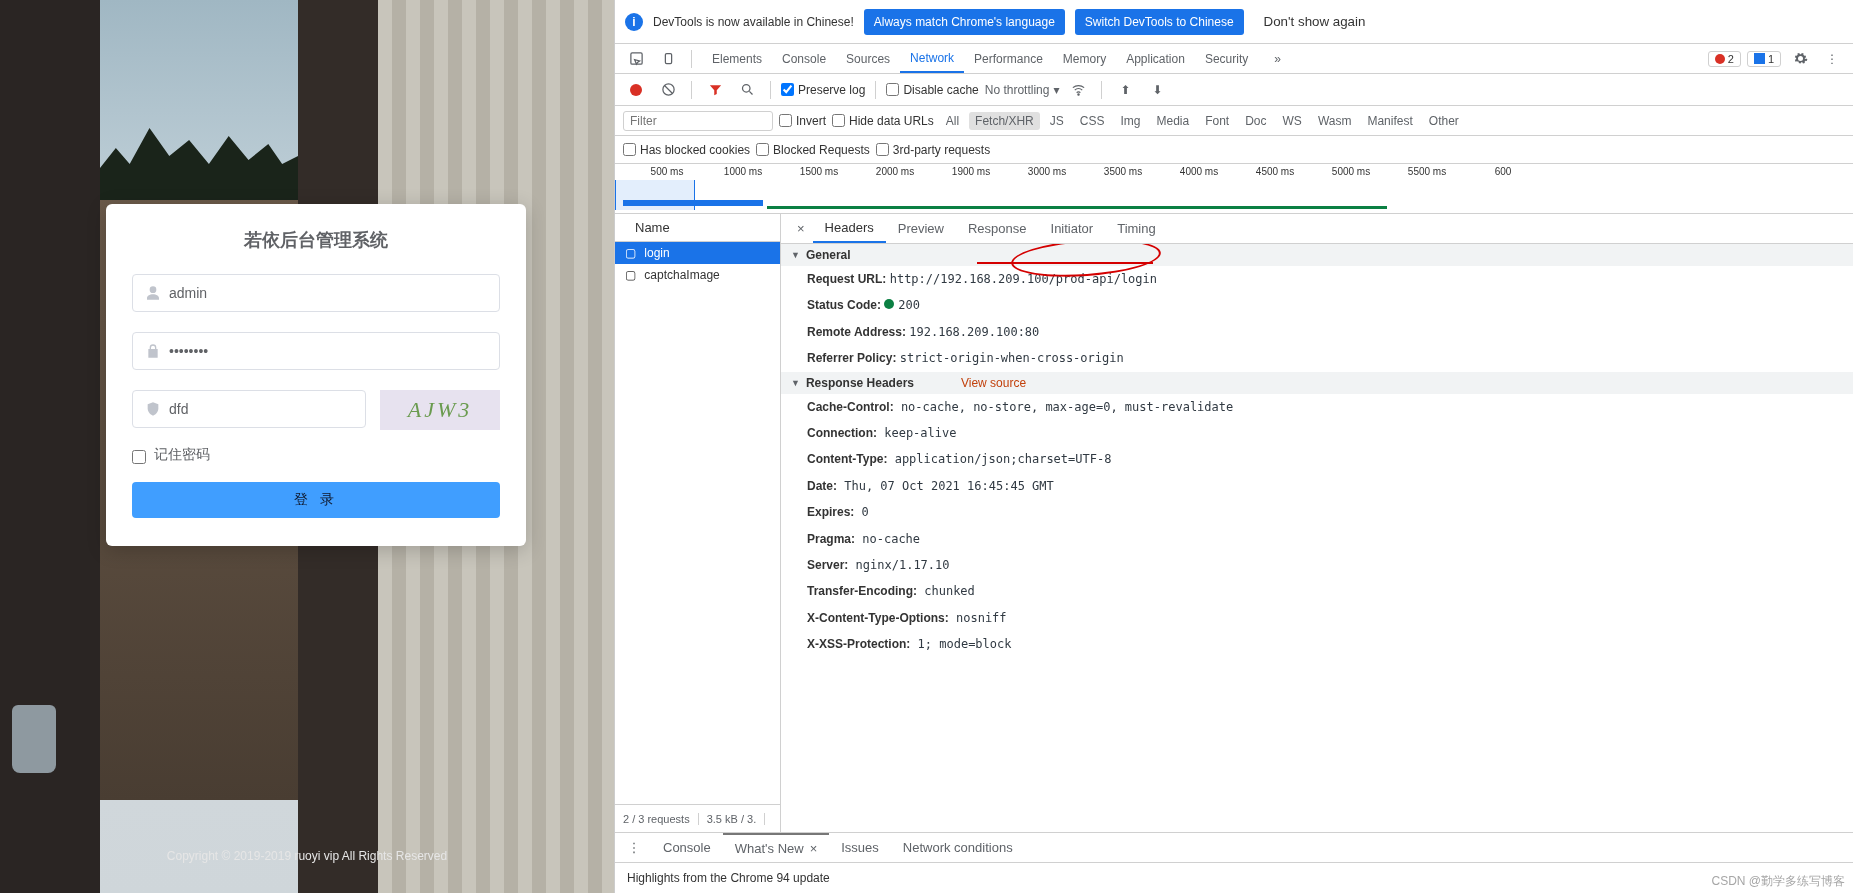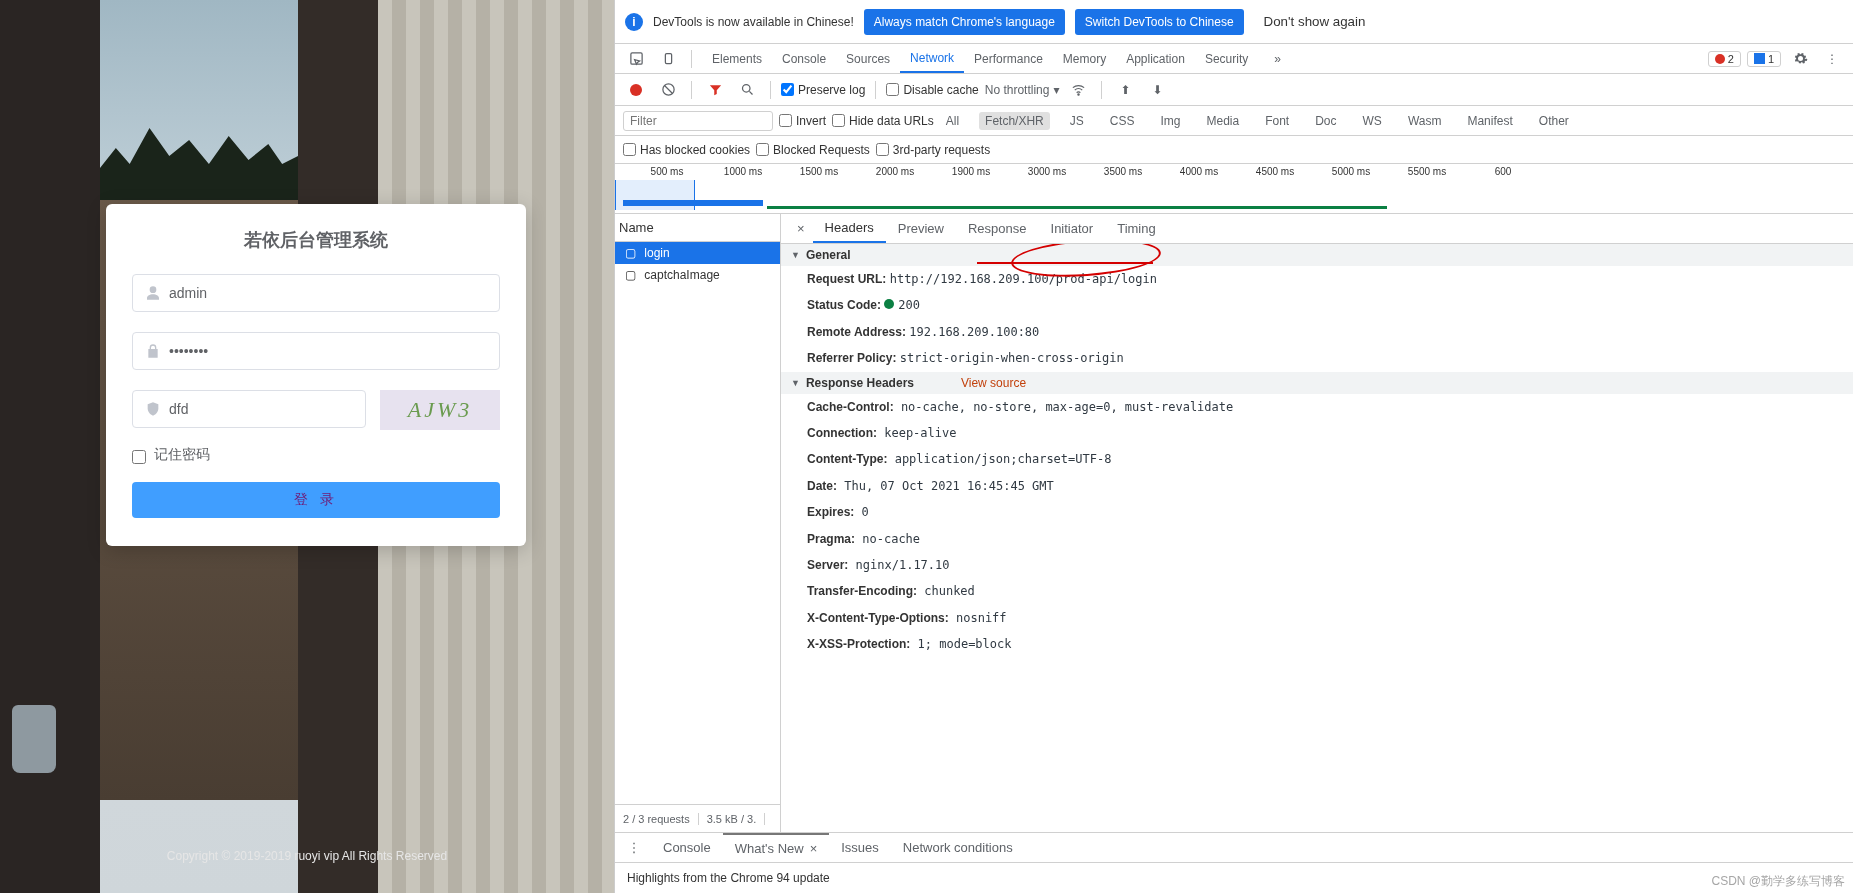--- a/index.html
+++ b/index.html
@@ -19,21 +19,21 @@
 .loginCard{position:absolute;left:106px;top:204px;width:420px;background:#fff;border-radius:6px;padding:24px 26px 28px;box-shadow:0 4px 20px rgba(0,0,0,.2);}
 .loginCard h2{font-size:18px;text-align:center;font-weight:600;color:#606266;margin-bottom:22px;}
 .fld{display:flex;align-items:center;height:38px;border:1px solid #dcdfe6;border-radius:4px;padding:0 12px;margin-bottom:20px;color:#606266;}
 .fld .ico{width:16px;color:#c0c4cc;margin-right:8px;display:flex;}
 .fld input{flex:1;border:0;outline:0;font-size:14px;color:#606266;height:100%;}
 .frow{display:flex;gap:14px;margin-bottom:16px;}
 .frow .fld{flex:1;margin-bottom:0;}
 .captcha{width:120px;height:40px;display:flex;align-items:center;justify-content:center;background:#e7e2ef;font-style:italic;font-size:22px;color:#6a9b4f;letter-spacing:3px;font-family:cursive;}
 .remember{display:flex;align-items:flex-end;gap:8px;color:#606266;font-size:14px;margin:2px 0 18px;}
 .remember input{width:14px;height:14px;}
-.loginBtn{width:100%;height:36px;background:#409eff;color:#701a75;border:0;border-radius:4px;font-size:14px;letter-spacing:4px;cursor:pointer;}
+.loginBtn{width:100%;height:36px;background:#409eff;color:#0f172a;border:0;border-radius:4px;font-size:14px;letter-spacing:4px;cursor:pointer;}
 .copy{position:absolute;bottom:30px;left:0;right:0;text-align:center;color:#e6e6e6;font-size:12px;filter:blur(.4px);}
 
 
 .right{flex:1;height:100%;display:flex;flex-direction:column;background:#fff;border-left:1px solid #ccc;}
 .bar{display:flex;align-items:center;gap:6px;border-bottom:1px solid #d0d0d0;padding:0 8px;font-size:12px;color:#333;}
 .bar.notice{height:44px;padding:8px 10px;gap:10px;}
 .info-i{width:18px;height:18px;border-radius:50%;background:#1a73e8;color:#fff;display:flex;align-items:center;justify-content:center;font-size:12px;font-weight:bold;}
 .pillBtn{background:#1a73e8;color:#fff;border:0;padding:6px 10px;border-radius:3px;font-size:12px;cursor:pointer;}
 .plain{background:none;border:0;color:#333;padding:6px 10px;cursor:pointer;}
 .tabs{height:30px;}
@@ -55,21 +55,21 @@
 .finput{height:20px;border:1px solid #d0d0d0;border-radius:3px;padding:0 6px;width:150px;font-size:12px;color:#5f6368;}
 .ftype{padding:2px 6px;color:#5f6368;cursor:pointer;}
 .ftype.sel{background:#e0e0e0;border-radius:3px;}
 .filterbar2{height:28px;}
 .timeline{height:50px;position:relative;border-bottom:1px solid #d0d0d0;overflow:hidden;}
 .tick{position:absolute;top:2px;font-size:10px;color:#333;transform:translateX(-50%);}
 .tlsel{position:absolute;top:16px;height:30px;background:rgba(26,115,232,.12);border-left:1px solid #1a73e8;border-right:1px solid #1a73e8;}
 .tlbar{position:absolute;top:36px;height:6px;}
 .main{flex:1;display:flex;overflow:hidden;border-bottom:1px solid #d0d0d0;}
 .reqlist{width:166px;border-right:1px solid #d0d0d0;display:flex;flex-direction:column;}
-.rlhdr{height:28px;display:flex;align-items:center;padding:0 4px;border-bottom:1px solid #d0d0d0;color:#333;}
+.rlhdr{height:28px;display:flex;align-items:center;padding:0 20px;border-bottom:1px solid #d0d0d0;color:#333;}
 .rlrow{height:22px;display:flex;align-items:center;gap:8px;padding:0 10px;font-size:12px;cursor:pointer;}
 .rlrow.sel{background:#1a73e8;color:#fff;}
 .rlft{height:28px;border-top:1px solid #d0d0d0;display:flex;align-items:center;gap:0;font-size:11px;color:#5f6368;}
 .rlft span{border-right:1px solid #d0d0d0;padding:0 8px;}
 .detail{flex:1;display:flex;flex-direction:column;overflow:hidden;}
 .dtabs{height:30px;display:flex;align-items:center;gap:0;border-bottom:1px solid #d0d0d0;padding-left:8px;}
 .dtabs .x{padding:0 8px;color:#5f6368;cursor:pointer;}
 .dtab{padding:0 12px;height:100%;display:flex;align-items:center;color:#5f6368;cursor:pointer;}
 .dtab.active{color:#333;border-bottom:2px solid #1a73e8;}
 .dbody{flex:1;overflow:auto;font-size:12px;}
@@ -242,21 +242,21 @@
     <div class="bar filterbar">
       <input class="finput" placeholder="Filter" style="">
       <label class="chk">
           <input type="checkbox" style="">
           <span>Invert</span>
         </label>
       <label class="chk">
           <input type="checkbox" style="">
           <span>Hide data URLs</span>
         </label>
-      <div id="ftypes" style="display:flex;gap:14px;">
+      <div id="ftypes" style="display:flex;gap:4px;">
           <span class="ftype">All</span>
           <span class="ftype sel">Fetch/XHR</span>
           <span class="ftype">JS</span>
           <span class="ftype">CSS</span>
           <span class="ftype">Img</span>
           <span class="ftype">Media</span>
           <span class="ftype">Font</span>
           <span class="ftype">Doc</span>
           <span class="ftype">WS</span>
           <span class="ftype">Wasm</span>

